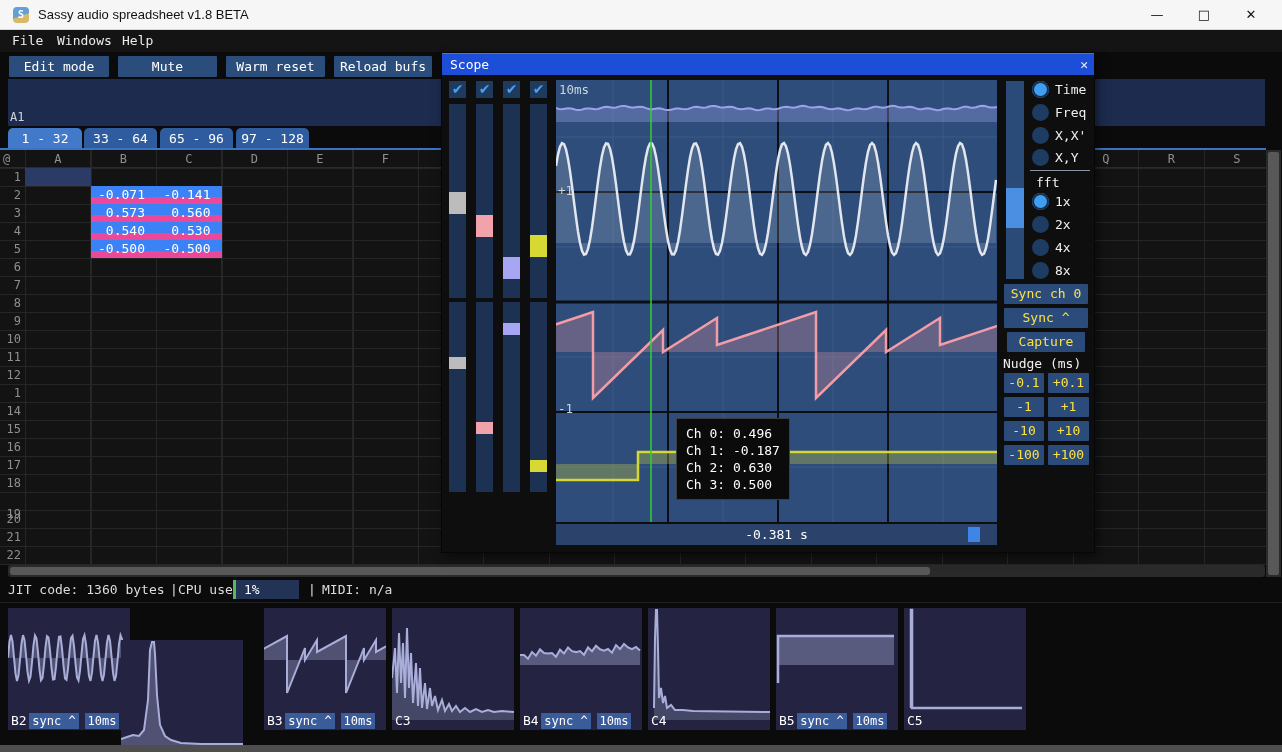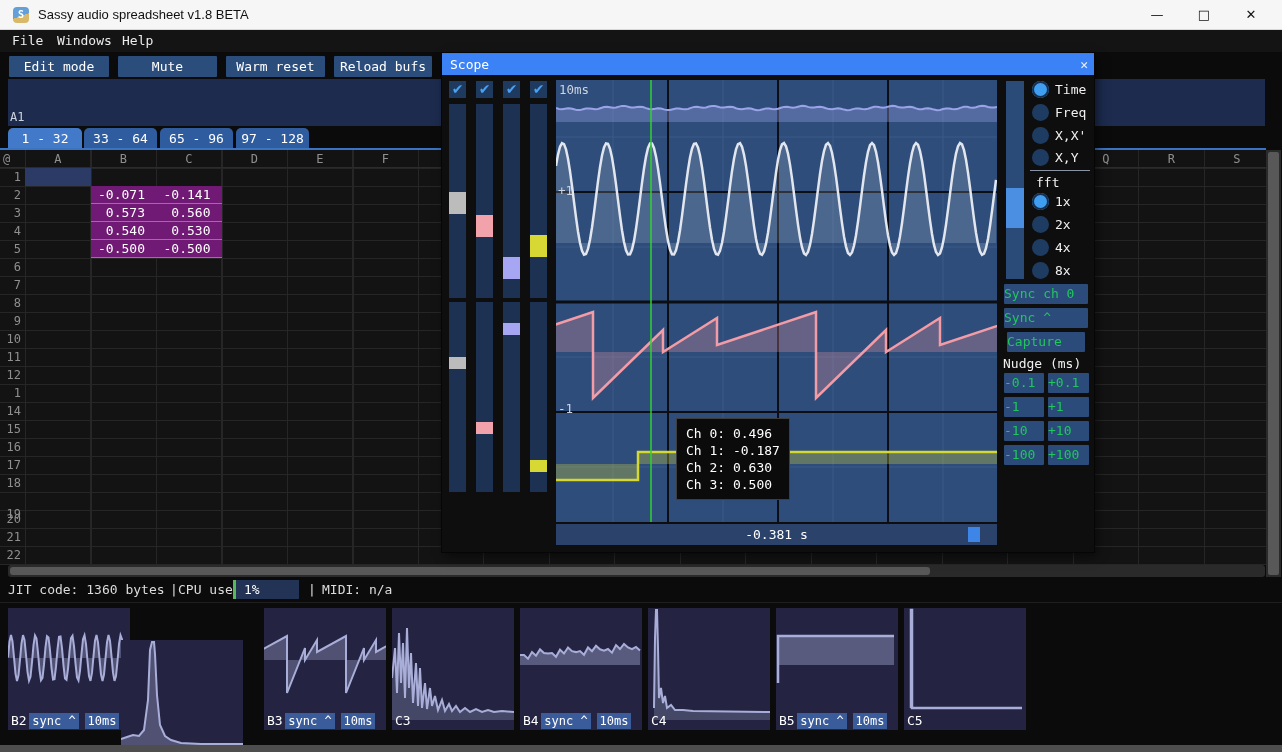--- a/index.html
+++ b/index.html
@@ -35,22 +35,22 @@
   #sheet-vlines { position:absolute; left:25px; top:0; width:1241px; height:415px;
     background:repeating-linear-gradient(90deg,#262626 0 1px,transparent 1px 65.5px); }
   #sheet-header { position:absolute; left:0; top:0; width:1266px; height:18px; border-bottom:1px solid #2b2b2b; }
   #sheet-rows { position:absolute; left:0; top:18px; width:1266px; height:397px;
     background:repeating-linear-gradient(180deg,#262626 0 1px,transparent 1px 18px); }
   .colhdr,.rowhdr,#corner { position:absolute; color:#8f8f8f; font-size:12px; line-height:18px; }
   .colhdr { text-align:center; top:0; }
   .rowhdr { width:21px; text-align:right; }
   #corner { left:3px; top:0; }
   #sel-cell { position:absolute; background:#2c3a66; }
-  .valcell { position:absolute; background:#701a75; color:#fff; font-size:13px; line-height:18px;
-             text-align:right; padding-right:11px; border-bottom:1px solid #ec4899; }
+  .valcell { position:absolute; background:#3b82f6; color:#fff; font-size:13px; line-height:18px;
+             text-align:right; padding-right:11px; border-bottom:7px solid #ec4899; }
 
   
   #hscroll { left:8px; top:565px; width:1257px; height:12px; background:#2a2a2a; border-radius:3px; }
   #hscroll .thumb { position:absolute; left:2px; top:2px; width:920px; height:8px; background:#585858; border-radius:3px; }
   #vscroll { left:1266px; top:150px; width:15px; height:427px; background:#2a2a2a; }
   #vscroll .thumb { position:absolute; left:2px; top:2px; width:11px; height:423px; background:#585858; border-radius:2px; }
   #statusbar { left:0; top:578px; width:1037px; height:23px; font-size:13px;text-align:right; }
   #statusbar span { position:absolute; top:4px; color:#dcdcdc; }
   #cpu-meter { position:absolute; left:233px; top:2px; width:66px; height:19px; background:#223355;
                border-left:3px solid #5ab85a; }
@@ -61,41 +61,41 @@
   
   #thumbstrip { left:0; top:608px; width:1282px; height:122px; }
   .thumb-panel { position:absolute; top:0; width:122px; height:122px; background:#242442; overflow:hidden; }
   .thumb-label { position:absolute; left:3px; top:105px; font-size:13px; color:#fff; }
   .thumb-btn { position:absolute; top:105px; height:16px; background:#3a5c9b; color:#fff;
                font-size:12px; text-align:center; line-height:16px; }
 
   
   #scope { left:442px; top:53px; width:652px; height:499px; background:#0e0e0e;
            box-shadow:0 0 0 1px #060606, 3px 4px 10px rgba(0,0,0,.55); z-index:10; }
-  #scope-titlebar { position:absolute; left:0; top:0; width:652px; height:22px; background:#3b82f6;
+  #scope-titlebar { position:absolute; left:0; top:0; width:652px; height:22px; background:#1d4ed8;
                     border-top:1px solid #4f7cae; }
   #scope-title { position:absolute; left:8px; top:3px; font-size:13px; color:#fff; }
   #scope-close { position:absolute; right:6px; top:3px; font-size:13px; color:#f0f0f0; }
   .chk { position:absolute; width:17px; height:17px; background:#1e3a5e; color:#4aa0f2;
          font-family:"DejaVu Sans",sans-serif; font-size:14px; line-height:16px; text-align:center; }
   .sld-track { position:absolute; width:17px; background:#1d3153; }
   .sld-handle { position:absolute; width:17px; }
   #wave-panel { position:absolute; left:114px; top:27px; width:441px; height:442px; background:#2e4d7b; overflow:hidden; }
   .wave-label { position:absolute; font-size:12.5px; color:#cdd5e2; z-index:3; }
   #scope-scroll { position:absolute; left:114px; top:471px; width:441px; height:21px; background:#2b436b; }
   #scope-time { width:100%; text-align:center; line-height:21px; font-size:13px; color:#fff; }
   #scope-scroll .thumb { position:absolute; left:412px; top:3px; width:12px; height:15px; background:#3e85e8; }
   #right-slider { position:absolute; left:564px; top:28px; width:18px; height:198px; background:#2a4a78; }
   #right-slider .sld-handle { width:18px; left:0; top:107px; height:40px; background:#4b8fe2; }
   .radio { position:absolute; width:17px; height:17px; border-radius:50%; background:#1e3c62; }
   .radio.sel { background:#3f9ef2; box-shadow:inset 0 0 0 2px #16304e; }
   .radio-label { position:absolute; font-size:13px; color:#f0f0f0; }
   #fft-sep { position:absolute; left:588px; top:117px; width:60px; height:1px; background:#8a94a4; }
   #fft-label { position:absolute; left:588px; top:122px; font-size:13px; color:#f0f0f0;margin-left:6px; }
-  .scope-btn { position:absolute; background:#2b4c7a; color:#22c55e; font-size:13px; text-align:left;
+  .scope-btn { position:absolute; background:#2b4c7a; color:#fde047; font-size:13px; text-align:center;
                line-height:20px; border-radius:1px; }
   #nudge-label { position:absolute; left:561px; top:303px; font-size:13px; color:#f0f0f0; }
   #tooltip { position:absolute; left:234px; top:365px; background:#0b0b0b; border:1px solid #3e3e3e;
              padding:6px 9px; z-index:5; }
   #tooltip div { font-size:13px; color:#fff; line-height:17px; }
 </style>
 </head>
 <body>
 
 <div id="titlebar" class="abs">

